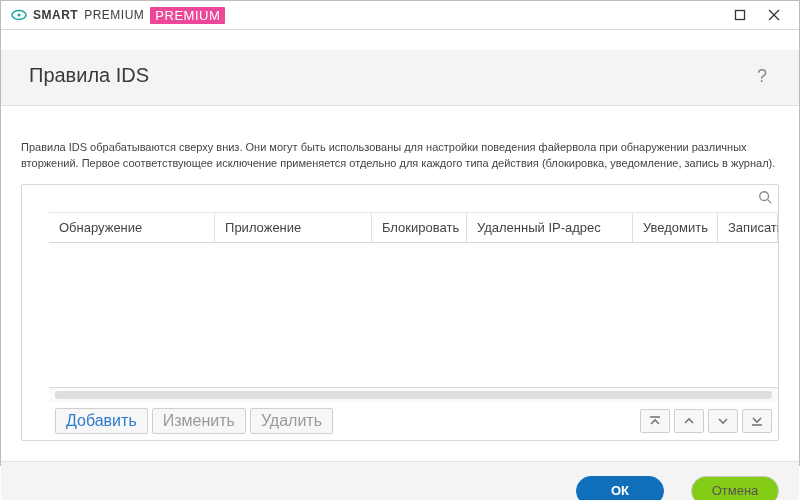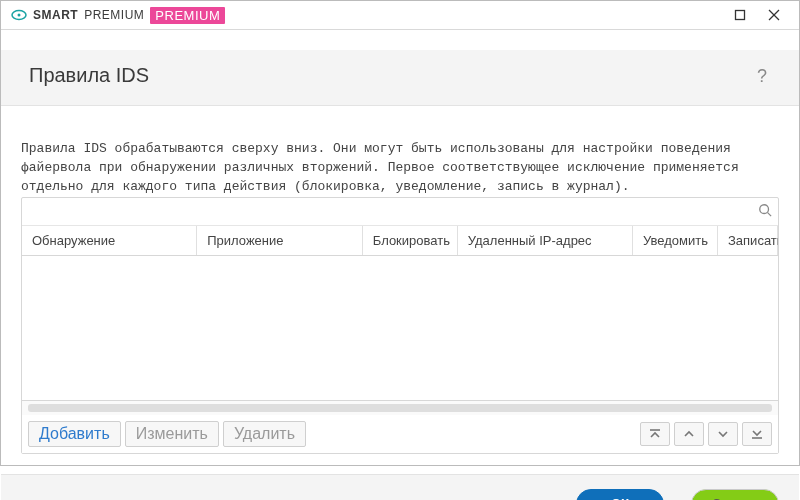--- a/index.html
+++ b/index.html
@@ -19,24 +19,24 @@
   .tb-btn svg { width: 12px; height: 12px; stroke: #333; fill: none; stroke-width: 1.3; }
 
   
   .header-area { background: #f4f4f4; border-bottom: 1px solid #e3e3e3; padding: 14px 28px 16px; }
   .header-row { display: flex; align-items: flex-start; justify-content: space-between; }
   .page-title { font-size: 20px; font-weight: 400; color: #3a3a3a; }
   .help-btn { color: #888; font-size: 18px; cursor: pointer; background: none; border: none; padding: 2px 4px; }
 
   
   .content { padding: 14px 20px 0 20px; flex: 1; display: flex; flex-direction: column; }
-  .description { color: #444; line-height: 1.45; font-size: 13px; font-family: Liberation Mono, monospace; }
+  .description { color: #444; line-height: 1.45; font-size: 11px; }
 
   
-  .table-block { border: 1px solid #d7d7d7; border-radius: 2px; }
+  .table-block { margin-top: 12px; border: 1px solid #d7d7d7; border-radius: 2px; padding-left: 27px; }
   .search-row { display: flex; align-items: center; height: 28px; border-bottom: 1px solid #e6e6e6; padding: 0 6px 0 8px; }
   .search-row input { flex: 1; border: none; outline: none; font-size: 13px; background: transparent; }
   .search-icon { color: #888; cursor: pointer; }
   .search-icon svg { width: 14px; height: 14px; stroke: #888; fill: none; stroke-width: 1.5; }
 
   .thead { display: flex; align-items: stretch; height: 30px; background: #fff; border-bottom: 1px solid #d7d7d7; overflow: hidden; }
   .th { display: flex; align-items: center; padding: 0 10px; font-size: 13px; color: #444; border-right: 1px solid #e0e0e0; white-space: nowrap; }
   .th.detection { width: 180px; }
   .th.app { width: 170px; }
   .th.ip { width: 180px; }

